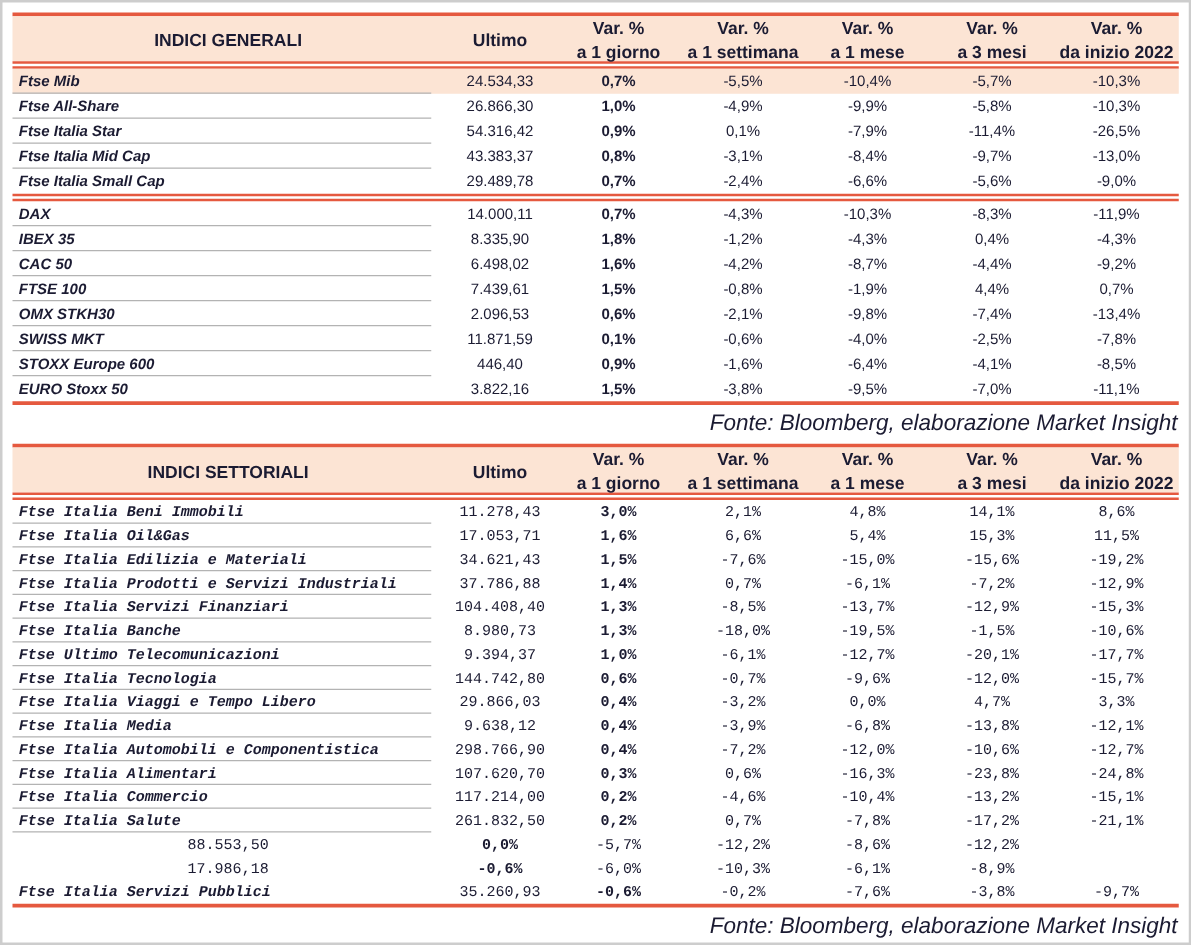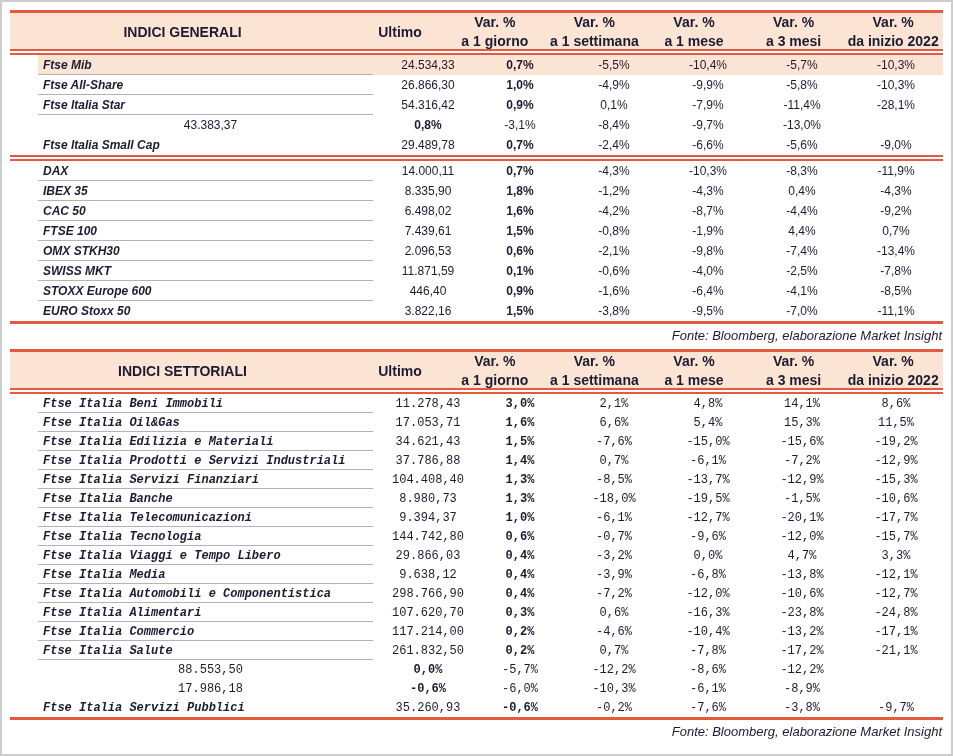--- a/index.html
+++ b/index.html
@@ -49,21 +49,20 @@
     border-top: 2px solid var(--accent);
     border-bottom: 2px solid var(--accent);
     background: #ffffff;
   }
   .row {
     display: grid;
     grid-template-columns: 345px 90px repeat(5, 1fr);
     height: 20px;
     font-size: 12px;
     align-items: center;
-    margin-left: 28px;
   }
   .t2 .row { height: 19px; font-family: Liberation Mono, monospace; }
   .row .name {
     font-weight: bold; font-style: italic;
     padding-left: 5px;
     position: relative; height: 100%;
     display: flex; align-items: center;
     white-space: nowrap;
   }
   .row:not(.last) .name::after {
@@ -71,21 +70,21 @@
     height: 1px; background: var(--divider);
   }
   .row .num { text-align: center; }
   .row .d1 { font-weight: bold; }
   .row.highlight { background: var(--header-fill); }
 
   .source {
     width: 933px;
     text-align: right;
     font-style: italic;
-    font-size: 13px;
+    font-size: 18px;
     padding: 4px 1px 5px 0;
   }
   .gap { height: 1px; }
 </style>
 </head>
 <body>
 
 <div class="page-frame"></div>
 
 <div class="content">
@@ -135,23 +134,24 @@
     <div class="num">-5,8%</div>
     <div class="num">-10,3%</div>
   </div>
         <div class="row">
     <div class="name">Ftse Italia Star</div>
     <div class="num ultimo">54.316,42</div>
     <div class="num d1">0,9%</div>
     <div class="num">0,1%</div>
     <div class="num">-7,9%</div>
     <div class="num">-11,4%</div>
-    <div class="num">-28,1%</div>
-  </div>
-        <div class="row">
+    <div class="num">-26,5%</div>
+  </div>
+        <div class="row">
+    <div class="name">Ftse Italia Mid Cap</div>
     <div class="num ultimo">43.383,37</div>
     <div class="num d1">0,8%</div>
     <div class="num">-3,1%</div>
     <div class="num">-8,4%</div>
     <div class="num">-9,7%</div>
     <div class="num">-13,0%</div>
   </div>
         <div class="row last">
     <div class="name">Ftse Italia Small Cap</div>
     <div class="num ultimo">29.489,78</div>
@@ -317,21 +317,21 @@
         <div class="row">
     <div class="name">Ftse Italia Banche</div>
     <div class="num ultimo">8.980,73</div>
     <div class="num d1">1,3%</div>
     <div class="num">-18,0%</div>
     <div class="num">-19,5%</div>
     <div class="num">-1,5%</div>
     <div class="num">-10,6%</div>
   </div>
         <div class="row">
-    <div class="name">Ftse Italia Telecomunicazioni</div>
+    <div class="name">Ftse Ultimo Telecomunicazioni</div>
     <div class="num ultimo">9.394,37</div>
     <div class="num d1">1,0%</div>
     <div class="num">-6,1%</div>
     <div class="num">-12,7%</div>
     <div class="num">-20,1%</div>
     <div class="num">-17,7%</div>
   </div>
         <div class="row">
     <div class="name">Ftse Italia Tecnologia</div>
     <div class="num ultimo">144.742,80</div>
@@ -377,21 +377,21 @@
     <div class="num">-23,8%</div>
     <div class="num">-24,8%</div>
   </div>
         <div class="row">
     <div class="name">Ftse Italia Commercio</div>
     <div class="num ultimo">117.214,00</div>
     <div class="num d1">0,2%</div>
     <div class="num">-4,6%</div>
     <div class="num">-10,4%</div>
     <div class="num">-13,2%</div>
-    <div class="num">-17,1%</div>
+    <div class="num">-15,1%</div>
   </div>
         <div class="row">
     <div class="name">Ftse Italia Salute</div>
     <div class="num ultimo">261.832,50</div>
     <div class="num d1">0,2%</div>
     <div class="num">0,7%</div>
     <div class="num">-7,8%</div>
     <div class="num">-17,2%</div>
     <div class="num">-21,1%</div>
   </div>

